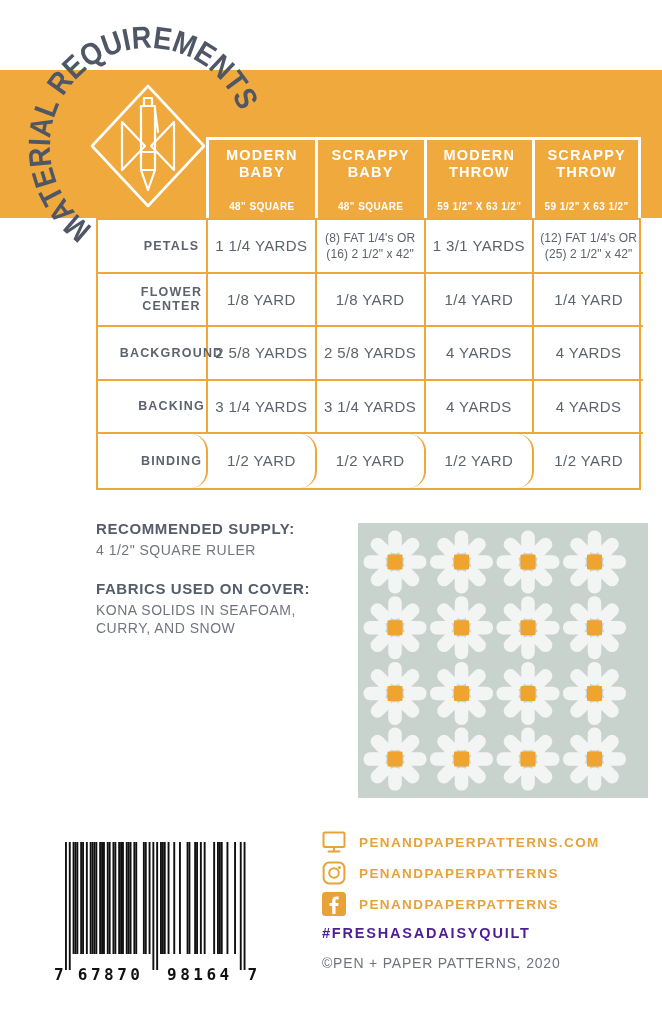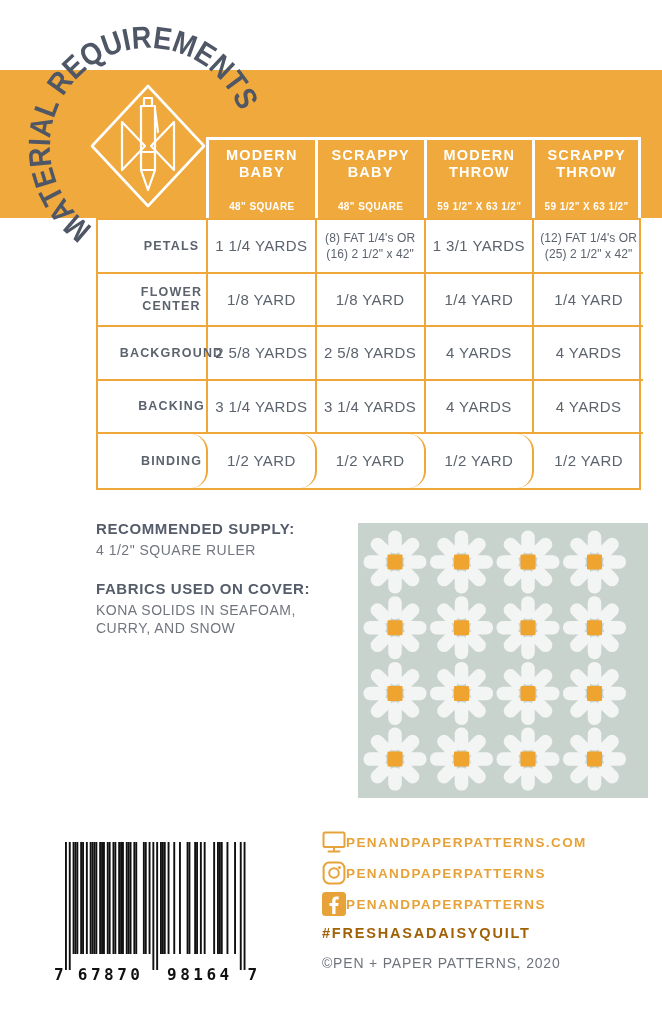--- a/index.html
+++ b/index.html
@@ -40,22 +40,22 @@
   .note-supply{top:520px;}
   .note-fabrics{top:580px;}
 
   
   .quilt{position:absolute;left:358px;top:523px;width:290px;height:275px;}
 
   
   .footer{position:absolute;left:322px;top:830px;width:330px;}
   .link-row{display:flex;align-items:center;height:24px;margin-bottom:7px;}
   .link-row .icon{width:24px;height:24px;flex:0 0 24px;}
-  .link-label{font-size:13.5px;font-weight:bold;color:#E7A33A;letter-spacing:1.4px;}
-  .hashtag{margin-top:9px;font-size:14.5px;font-weight:bold;color:#a16207;letter-spacing:1.8px;}
+  .link-label{margin-left:13px;font-size:13.5px;font-weight:bold;color:#E7A33A;letter-spacing:1.4px;}
+  .hashtag{margin-top:9px;font-size:14.5px;font-weight:bold;color:#4c1d95;letter-spacing:1.8px;}
   .copyright{margin-top:14px;font-size:14px;color:#6F747C;letter-spacing:.8px;}
 
   
   .barcode{position:absolute;left:53px;top:842px;width:210px;height:145px;}
 </style>
 </head>
 <body>
 
 <div class="page">
 

